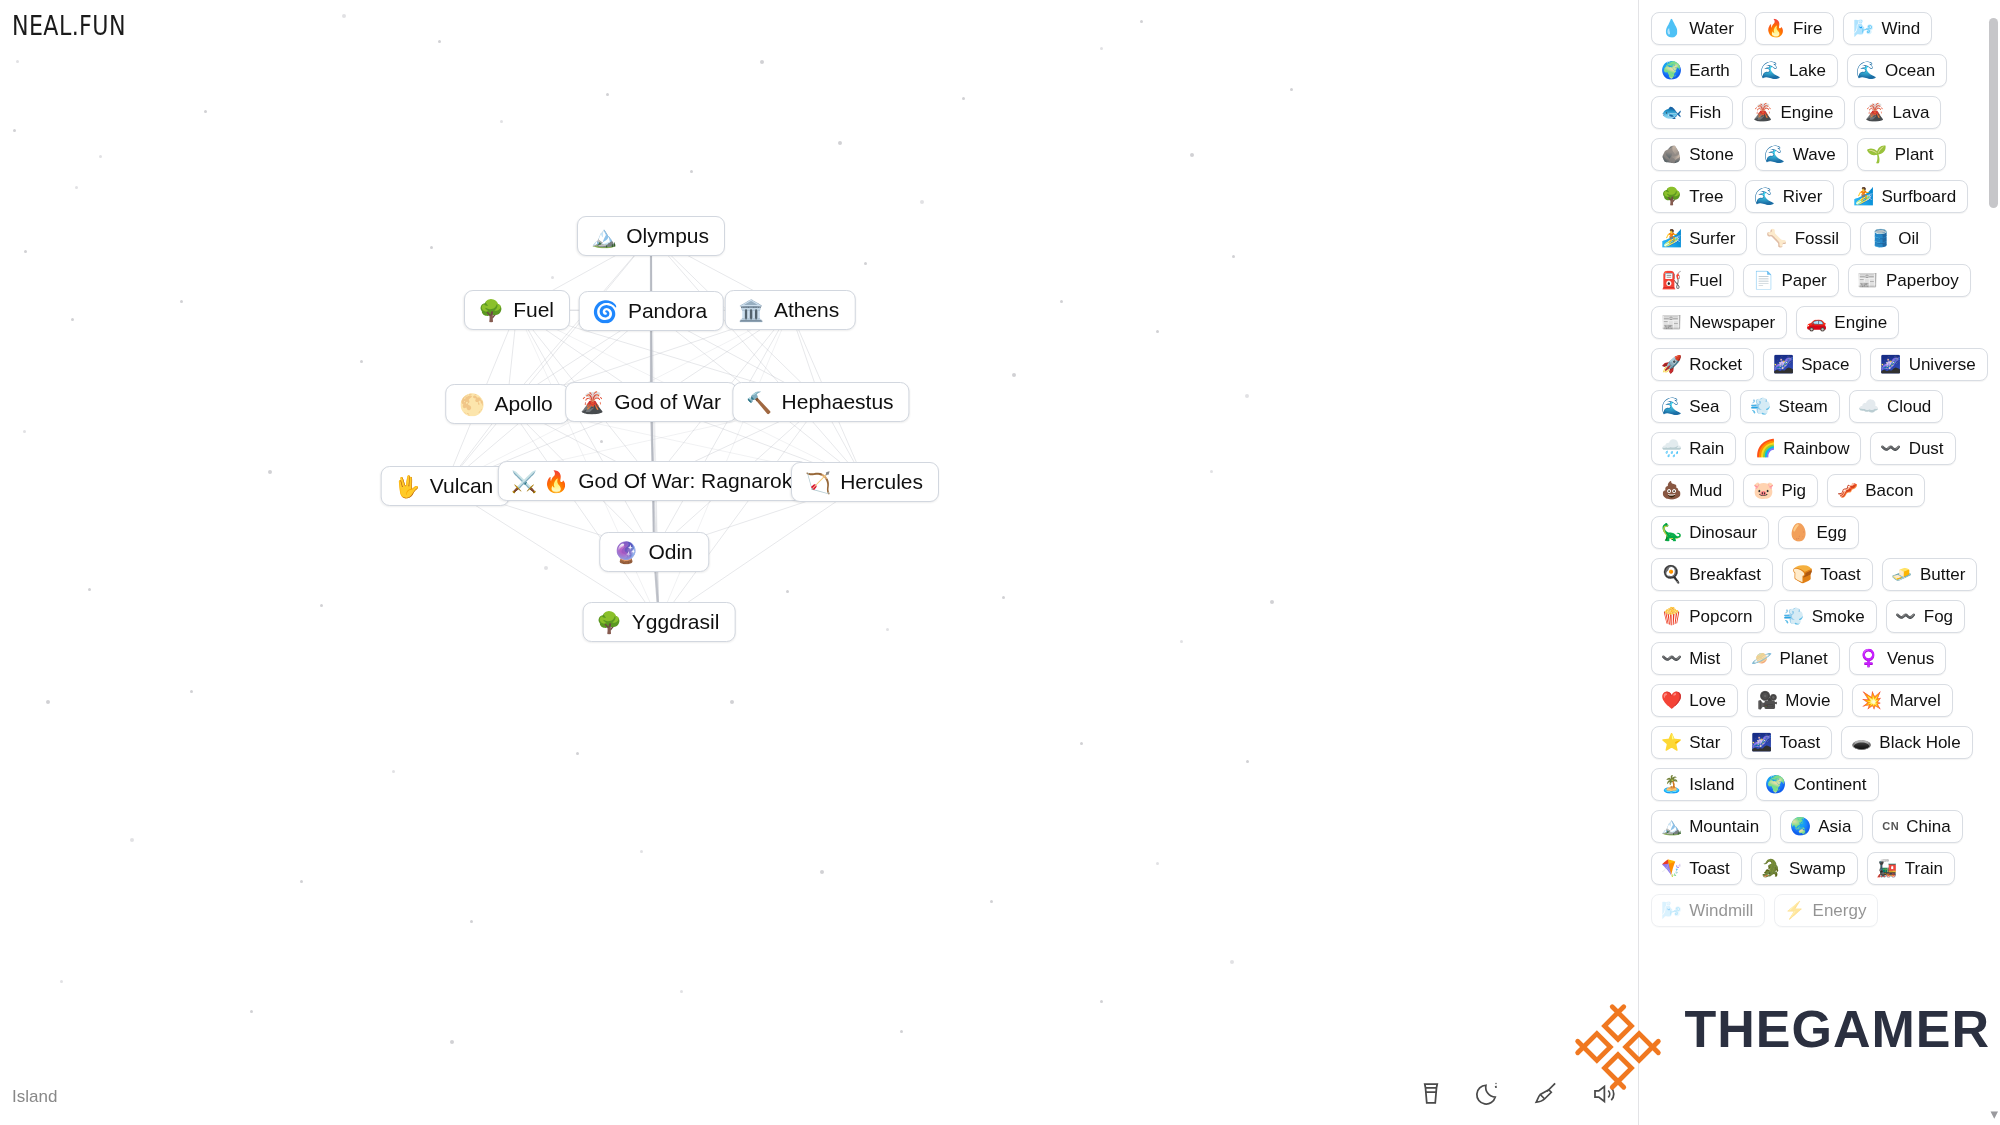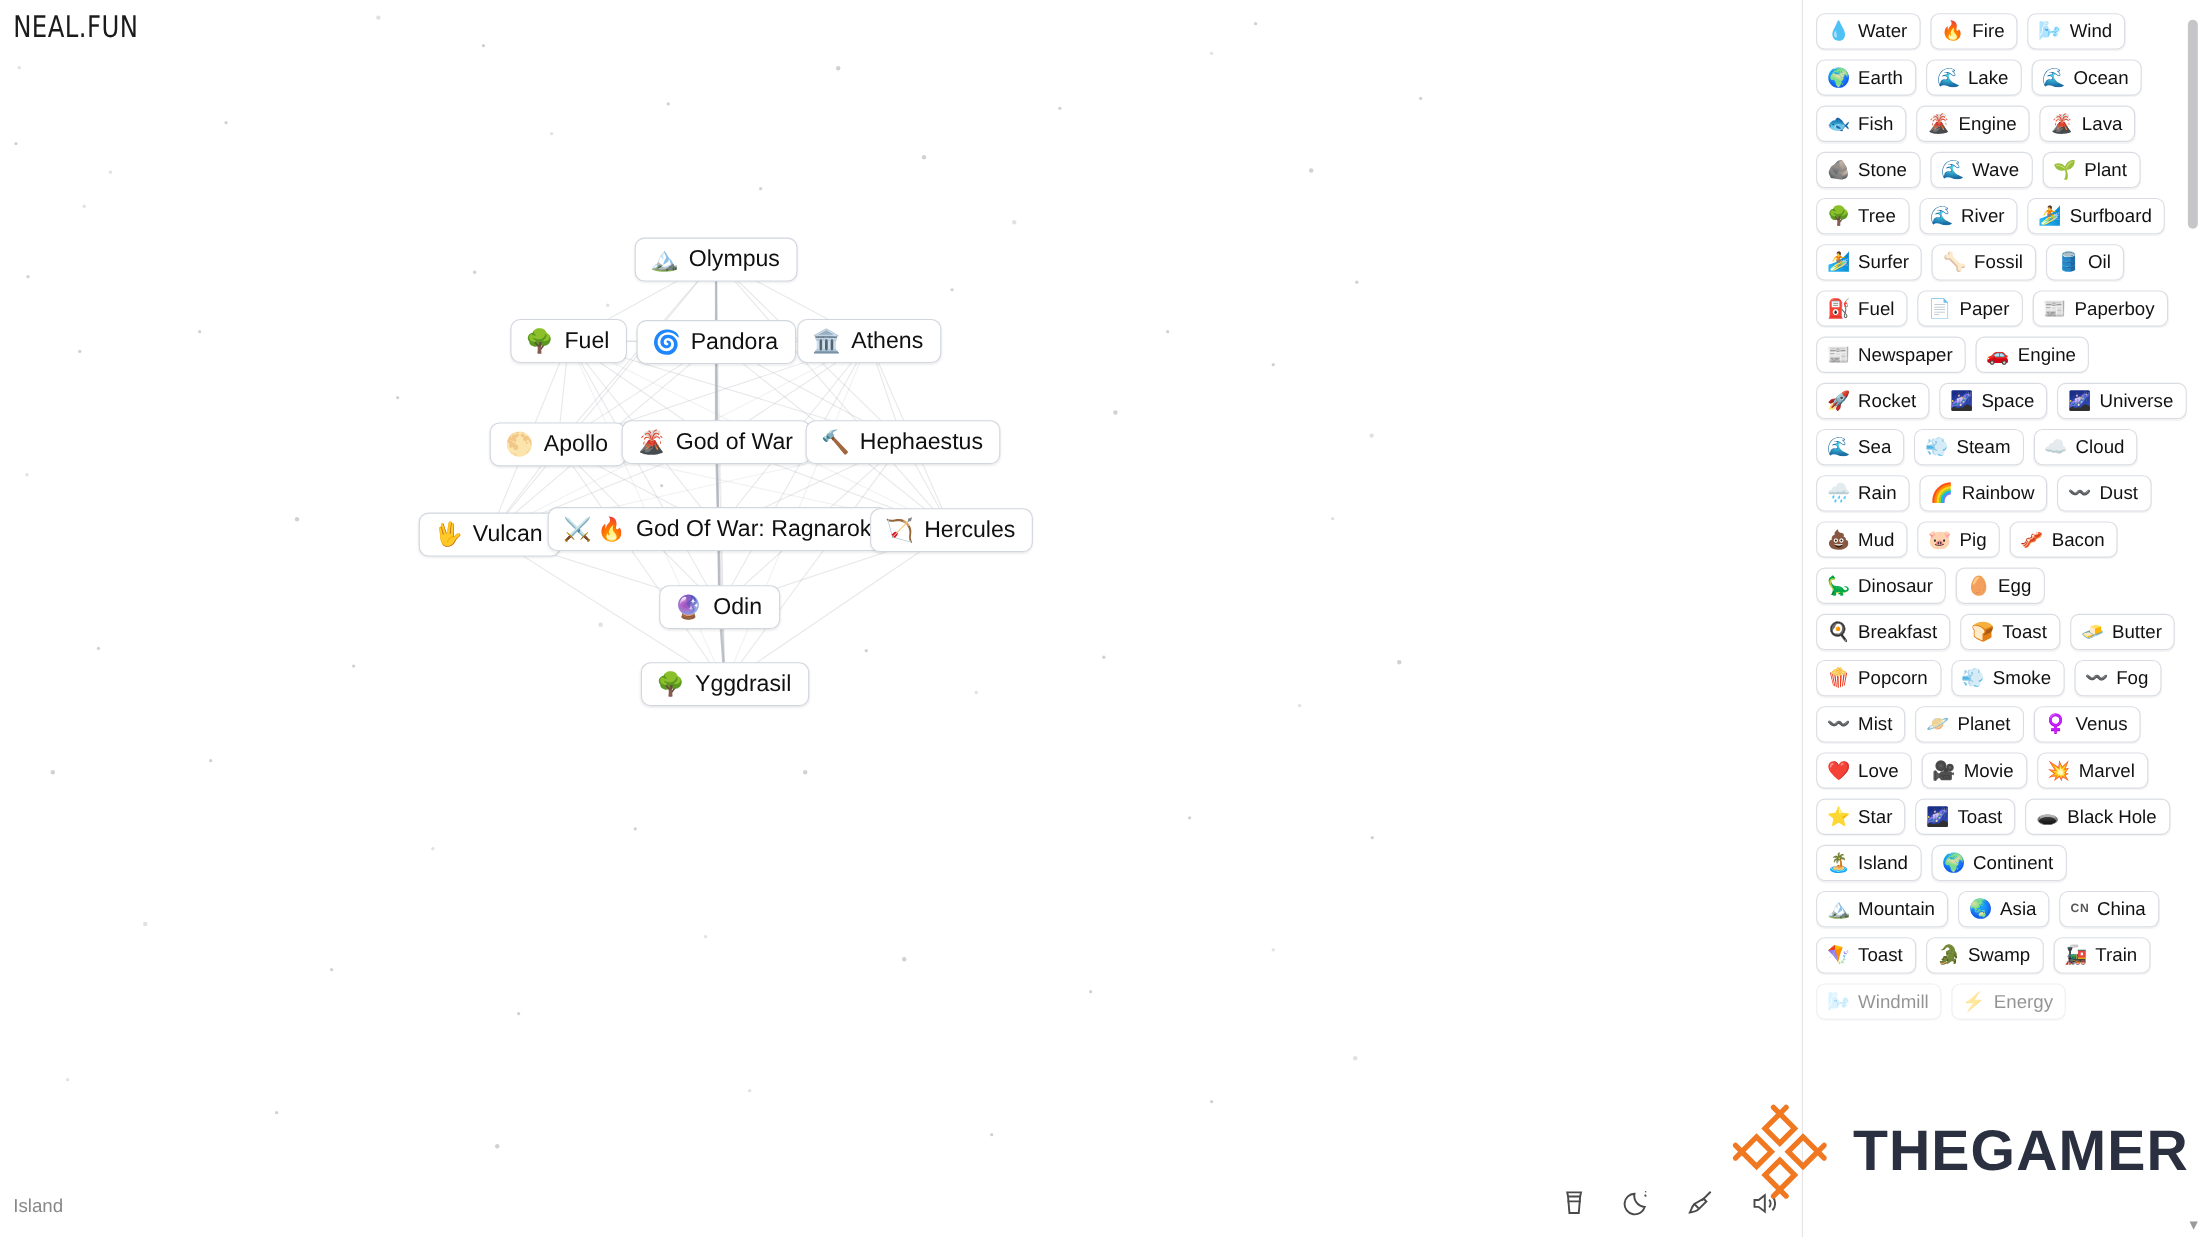--- a/index.html
+++ b/index.html
@@ -122,21 +122,21 @@
   #search-input {
     border: 0; outline: 0; font-size: 18px; color: #111;
     font-family: "Liberation Sans", sans-serif;
     background: transparent; width: 100%;
   }
   #search-input::placeholder { color: #b6b6ba; }
 
   
   #watermark {
     position: absolute; right: 10px; bottom: 30px;
-    display: flex; align-items: center; gap: 18px;
+    display: flex; align-items: flex-start; gap: 18px;
     pointer-events: none;
   }
   #watermark .wm-text {
     font-size: 52px; font-weight: 700; letter-spacing: 1px;
     color: #2b3040; font-family: "Liberation Sans", sans-serif;
   }
 </style>
 </head>
 <body>
 

